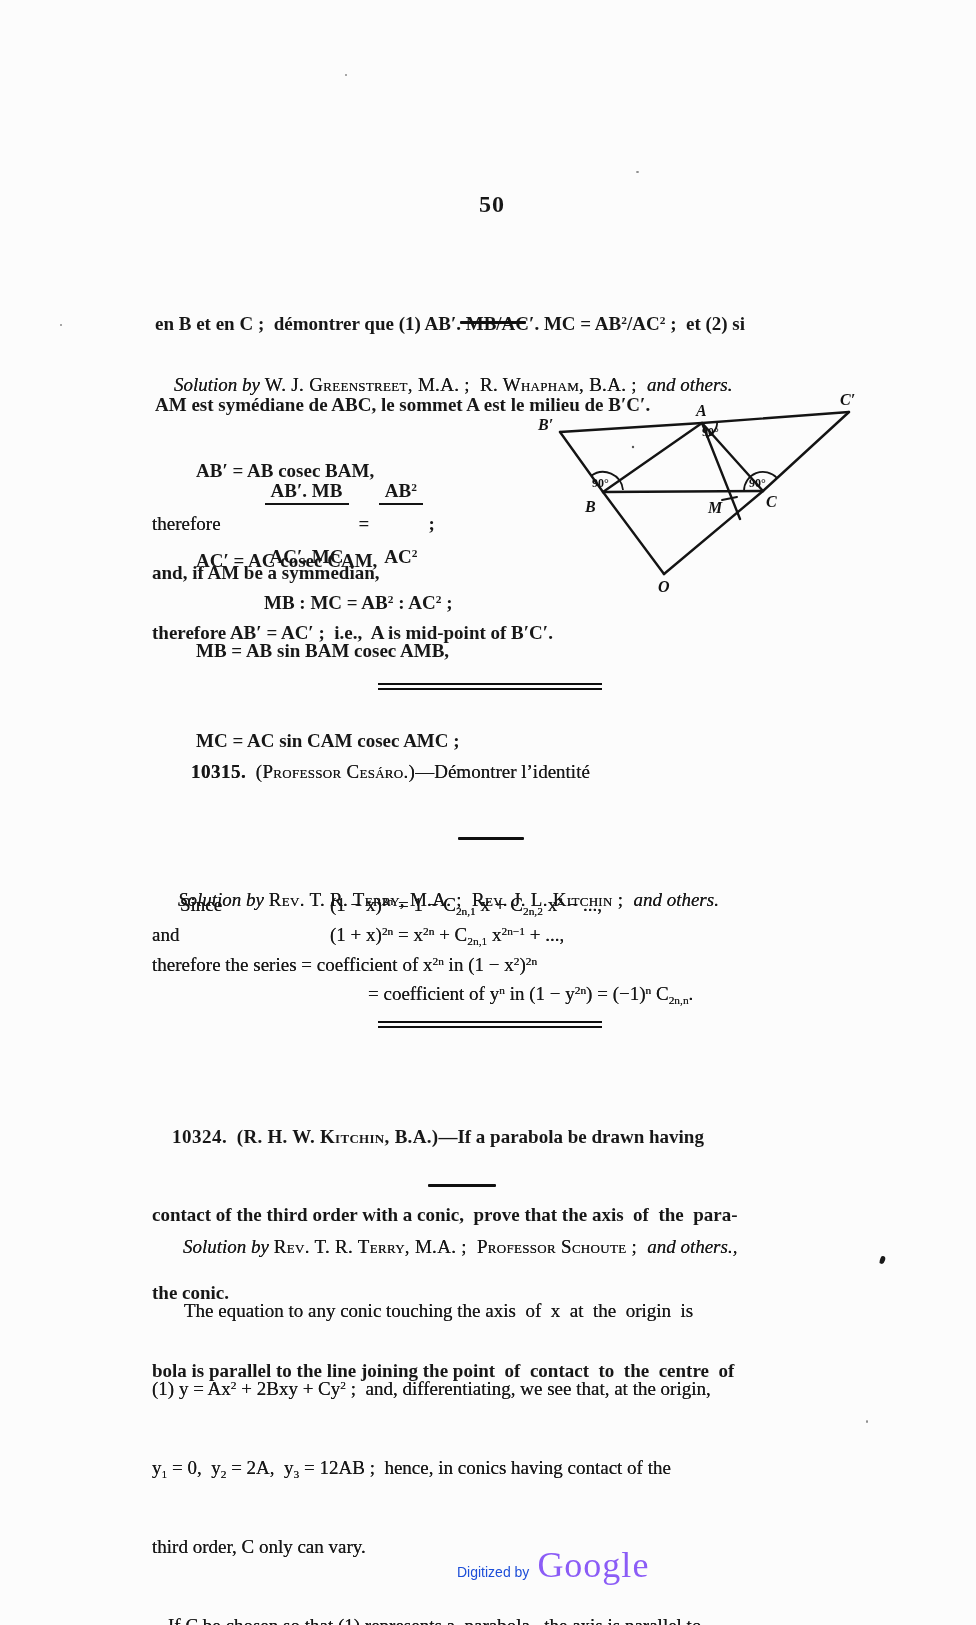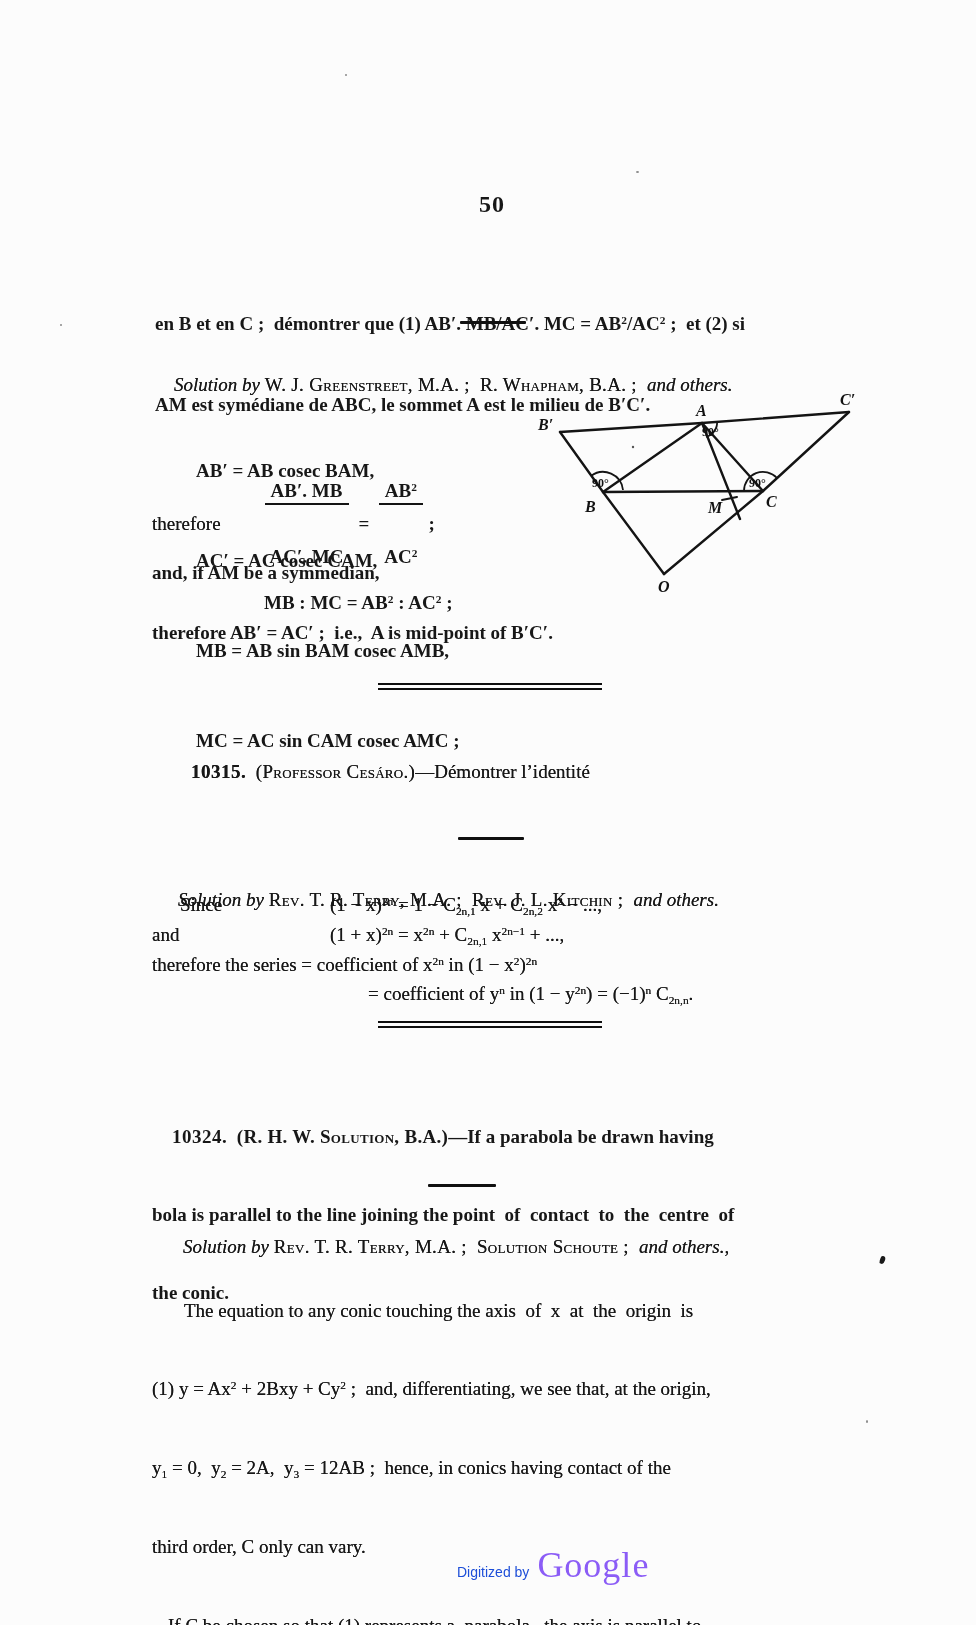--- a/index.html
+++ b/index.html
@@ -120,29 +120,30 @@
   <div class="abs semi" style="left:180px;top:892px;">Since</div>
   <div class="abs semi" style="left:330px;top:892px;">(1 − x)<sup>2n</sup> = 1 − C<sub>2n,1</sub> x + C<sub>2n,2</sub> x<sup>2</sup> − ...,</div>
   <div class="abs semi" style="left:152px;top:922px;">and</div>
   <div class="abs semi" style="left:330px;top:922px;">(1 + x)<sup>2n</sup> = x<sup>2n</sup> + C<sub>2n,1</sub> x<sup>2n−1</sup> + ...,</div>
   <div class="abs semi" style="left:152px;top:952px;">therefore the series = coefficient of x<sup>2n</sup> in (1 − x<sup>2</sup>)<sup>2n</sup></div>
   <div class="abs semi" style="left:368px;top:981px;">= coefficient of y<sup>n</sup> in (1 − y<sup>2n</sup>) = (−1)<sup>n</sup> C<sub>2n,n</sub>.</div>
 
   <div class="double-rule" style="left:378px;top:1021px;width:224px;"></div>
 
   <div class="abs heavy" style="left:152px;top:1072px;line-height:26px;">
-    <div><span style="display:inline-block;width:20px;"></span><span class="num-bold">10324.</span><span>  </span><span class="sc">(R. H. W. Solution, B.A.)</span><span>—If a parabola be drawn having</span></div>
+    <div><span style="display:inline-block;width:20px;"></span><span class="num-bold">10324.</span><span>  </span><span class="sc">(R. H. W. Kitchin, B.A.)</span><span>—If a parabola be drawn having</span></div>
+    <div>contact of the third order with a conic,  prove that the axis  of  the  para-</div>
+    <div>the conic.</div>
     <div>bola is parallel to the line joining the point  of  contact  to  the  centre  of</div>
-    <div>the conic.</div>
   </div>
 
   <div class="rule" style="left:428px;top:1184px;width:68px;"></div>
 
   <div class="abs semi" style="left:164px;top:1208px;">
-    <span class="it">Solution by </span><span class="sc">Rev. T. R. Terry, M.A. ;  Solution Schoute ;  </span><span class="it">and others.,</span>
+    <span class="it">Solution by </span><span class="sc">Rev. T. R. Terry, M.A. ;  Professor Schoute ;  </span><span class="it">and others.,</span>
   </div>
 
   <div class="abs semi" style="left:152px;top:1245px;line-height:26.3px;">
     <div style="padding-left:32px;">The equation to any conic touching the axis  of  x  at  the  origin  is</div>
     <div>(1) y = Ax<sup>2</sup> + 2Bxy + Cy<sup>2</sup> ;  and, differentiating, we see that, at the origin,</div>
     <div>y<sub>1</sub> = 0,  y<sub>2</sub> = 2A,  y<sub>3</sub> = 12AB ;  hence, in conics having contact of the</div>
     <div>third order, C only can vary.</div>
     <div style="padding-left:16px;">If C be chosen so that (1) represents a  parabola,  the axis is parallel to</div>
     
     

